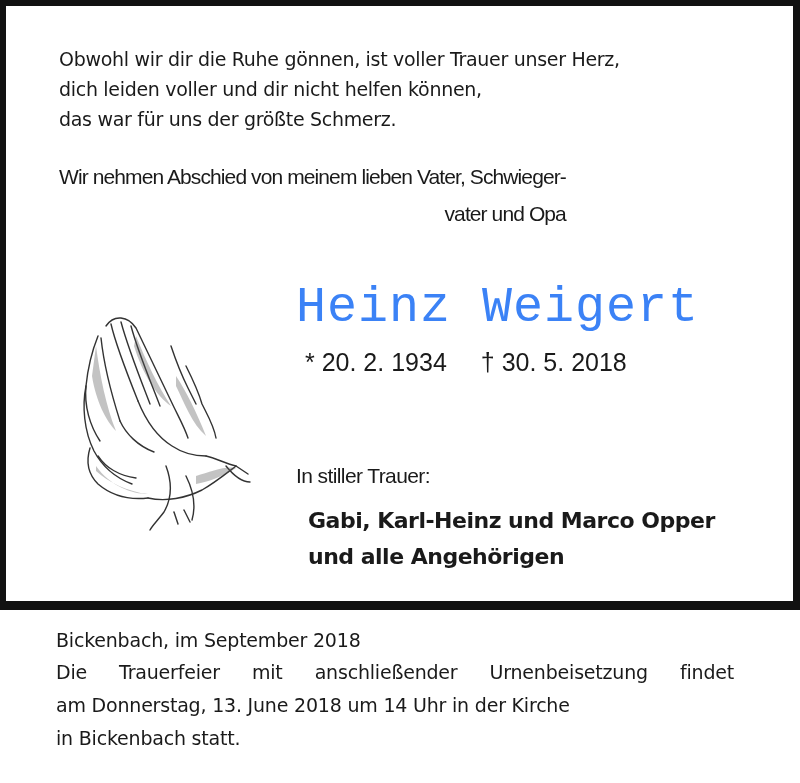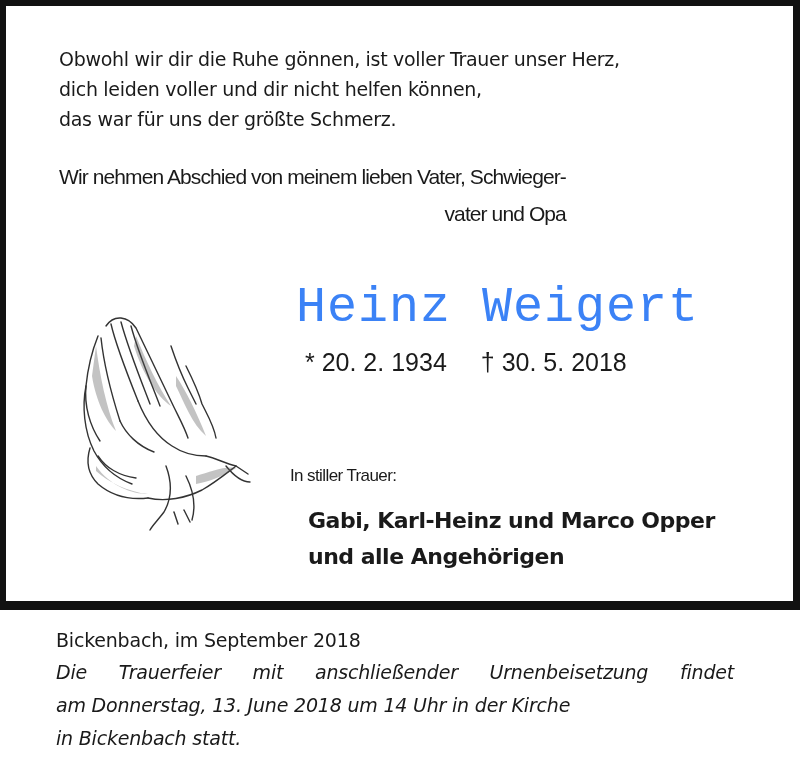--- a/index.html
+++ b/index.html
@@ -10,24 +10,24 @@
       border-left: 6px solid #111; border-top: 6px solid #111;
       border-right: 7px solid #111; border-bottom: 9px solid #111;
       background: #fff;
     }
     .txt { position: absolute; color: #1a1a1a; font-family: "DejaVu Sans", sans-serif; white-space: nowrap; }
     .poem { left: 53px; top: 38px; font-size: 19px; line-height: 30px; letter-spacing: -0.3px; }
     .intro { left: 53px; top: 152px; font-size: 21px; line-height: 37px; letter-spacing: -0.9px; font-family: "Liberation Sans", sans-serif; text-align: right; }
     .name { left: 290px; top: 272px; font-size: 50px; line-height: 60px; font-family: Liberation Mono, monospace; letter-spacing: 1px; color:#3b82f6; }
     .dates { left: 299px; top: 338px; font-size: 25px; line-height: 36px; font-family: "Liberation Sans", sans-serif; }
     .dates .gap { display: inline-block; width: 34px; }
-    .mourn-label { left: 284px; top: 455px; font-size: 17px; line-height: 30px; letter-spacing: -0.6px; font-family: "Liberation Sans", sans-serif; }
+    .mourn-label { left: 290px; top: 455px; font-size: 21px; line-height: 30px; letter-spacing: -0.6px; font-family: "Liberation Sans", sans-serif; }
     .mourners { left: 290px; top: 497px; font-size: 22px; line-height: 36px; font-weight: bold; font-family: "DejaVu Sans", sans-serif; letter-spacing: -0.5px; margin-left: 12px; }
     .place { left: 50px; top: 619px; font-size: 19px; line-height: 30px; font-family: "DejaVu Sans", sans-serif; letter-spacing: -0.2px; }
-    .ceremony { left: 50px; top: 650px; width: 678px; font-size: 19px; line-height: 33px; font-family: "DejaVu Sans", sans-serif; white-space: normal; text-align: justify; text-align-last: left; letter-spacing: -0.2px; font-style: italic; }
+    .ceremony { left: 50px; top: 650px; width: 678px; font-size: 19px; line-height: 33px; font-family: "DejaVu Sans", sans-serif; white-space: normal; text-align: justify; text-align-last: left; letter-spacing: -0.2px; }
     .ceremony span { display: block; }
     .ceremony .just { text-align: justify; text-align-last: justify; }
     .hands { position: absolute; left: 70px; top: 300px; width: 180px; height: 225px; }
   </style>
 </head>
 <body>
 
 <div class="frame">
 
   <div class="txt poem">

